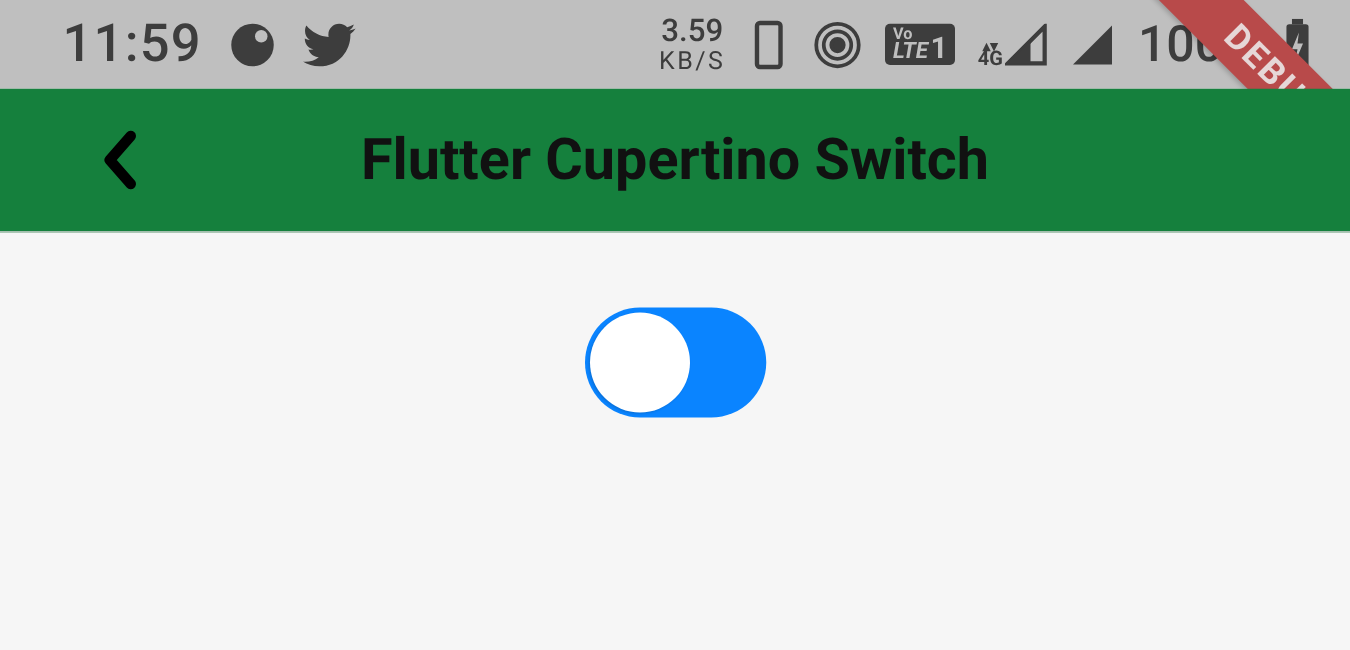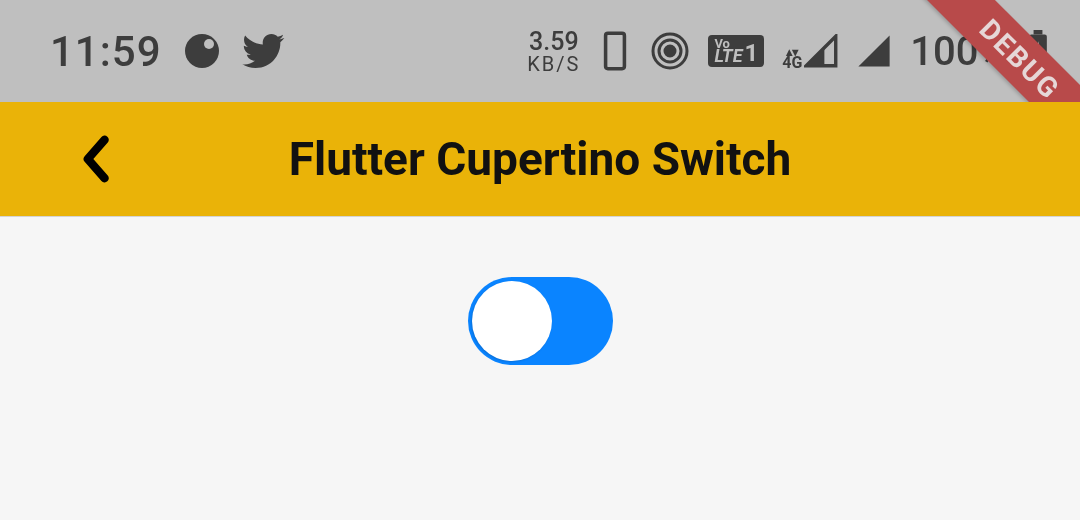--- a/index.html
+++ b/index.html
@@ -1,21 +1,21 @@
 <!DOCTYPE html>
 <html><head>
 <meta charset="utf-8">
 <style>
   * { box-sizing: border-box; margin: 0; padding: 0; }
   html, body { width: 1080px; height: 520px; overflow: hidden; font-family: -apple-system, Roboto, "Helvetica Neue", Arial, sans-serif; }
   body { background: #f6f6f6; position: relative; }
 
   
   .status-bar {
-    height: 102px;
+    height: 71px;
     width: 100%;
     background: #bfbfbf;
     display: flex;
     align-items: center;
     padding: 0 30px 0 50px;
     color: #3d3d3d;
   }
   .status-left { display: flex; align-items: center; gap: 20px; }
   .status-time { font-size: 42px; font-weight: 500; letter-spacing: 1px; }
   .status-right { margin-left: auto; display: flex; align-items: center; gap: 18px; }
@@ -47,21 +47,21 @@
     font-size: 28px; font-weight: 700;
     letter-spacing: 2px;
     display:flex; align-items:center; justify-content:center;
     transform: rotate(45deg);
     box-shadow: 0 2px 4px rgba(0,0,0,.2);
   }
 
   
   .nav-bar {
     height: 115px;
-    background: #eab308;
+    background: #15803d;
     border-bottom: 1px solid #d4d4d4;
     display:flex; align-items:center; justify-content:center;
     position: relative;
   }
   .nav-title { font-size: 46px; font-weight: 700; color:#111; }
   .back-btn {
     position:absolute; left:70px; top:50%; transform:translateY(-50%);
     width:50px; height:50px; display:flex; align-items:center; justify-content:center;
     cursor:pointer;
   }

